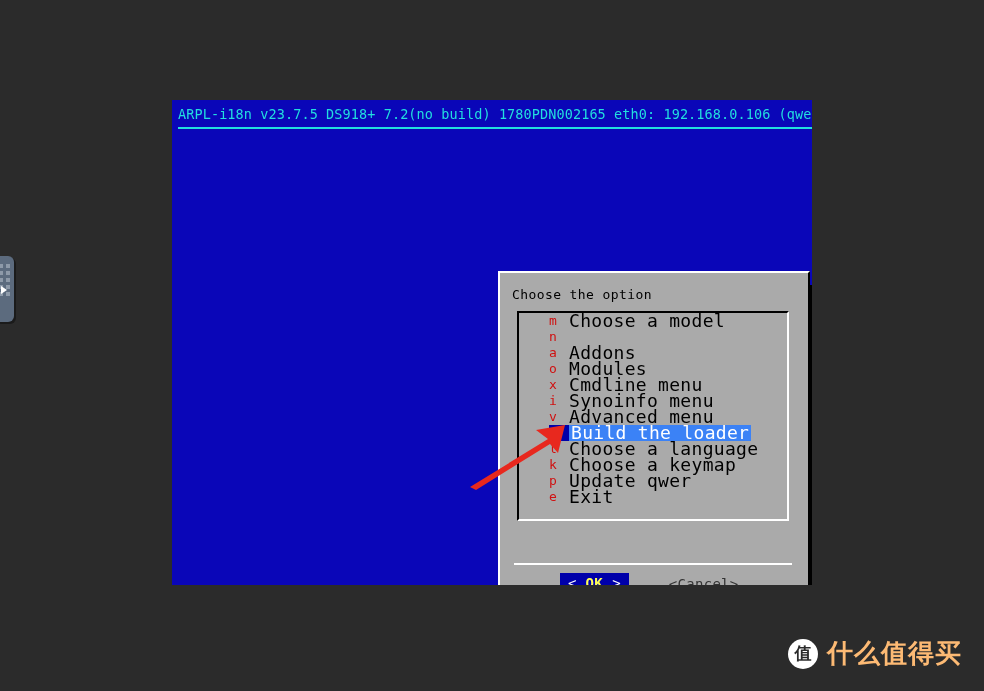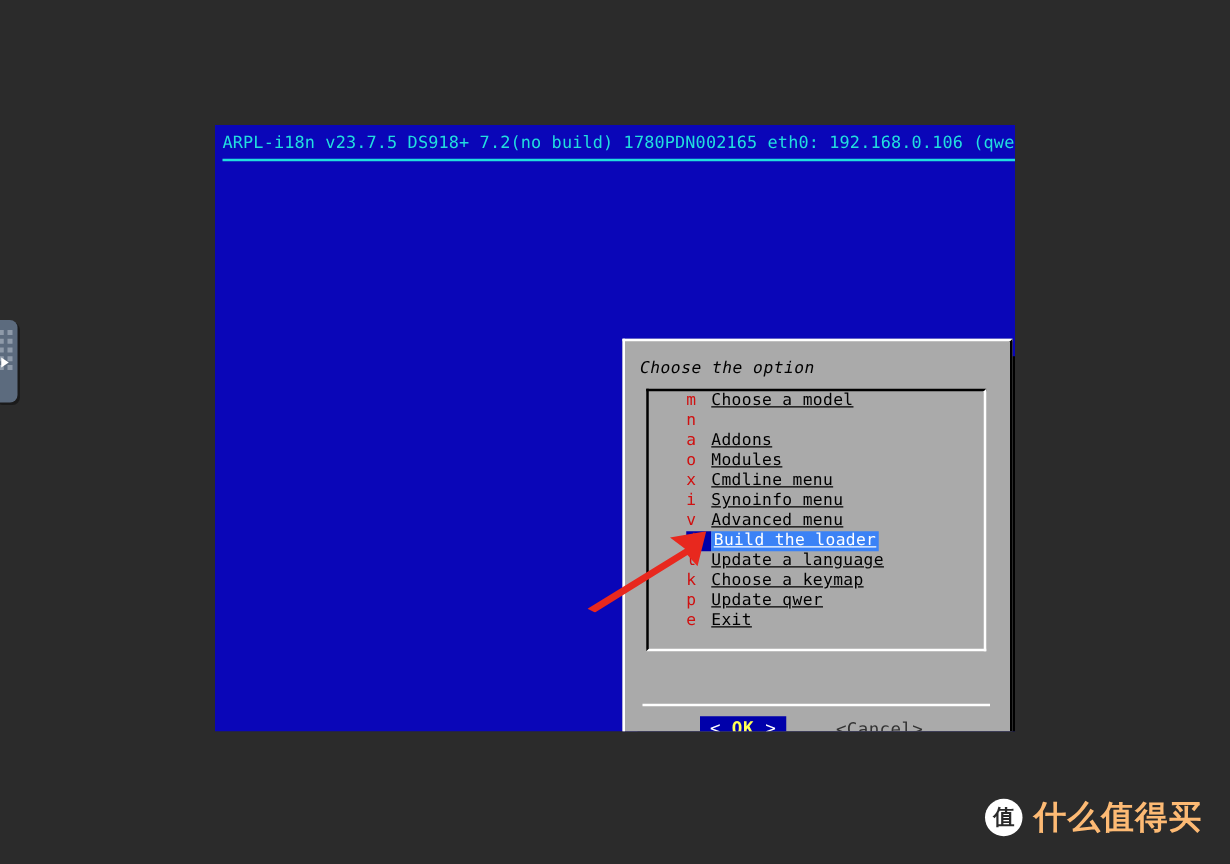--- a/index.html
+++ b/index.html
@@ -106,21 +106,20 @@
     padding: 0;
   }
 
   #dialog-title {
     color: #000000;
     font-size: 13px;
     line-height: 16px;
     padding: 14px 0 0 12px;
     letter-spacing: 0.4px;
     white-space: nowrap;
-    font-style: italic;
   }
 
   
   #menu-box {
     position: absolute;
     left: 17px;
     top: 38px;
     width: 272px;
     height: 210px;
     background: #aaaaaa;
@@ -140,24 +139,23 @@
   }
   .menu-key {
     color: #d01010;
     font-size: 13px;
     line-height: 16px;
     width: 20px;
     flex: 0 0 20px;
   }
   .menu-label {
     color: #000000;
-    font-size: 13px;
+    font-size: 18px;
     line-height: 16px;
     letter-spacing: 0.3px;
-    text-decoration: underline;
   }
   .menu-item.selected .menu-key {
     background: #0000aa;
     color: #d01010;
   }
   .menu-item.selected .menu-label {
     background: #3b82f6;
     color: #ffffff;
     padding: 0 2px;
   }
@@ -305,21 +303,21 @@
         <div class="menu-item">
           <span class="menu-key">v</span>
           <span class="menu-label">Advanced menu</span>
         </div>
         <div class="menu-item selected">
           <span class="menu-key">d</span>
           <span class="menu-label">Build the loader</span>
         </div>
         <div class="menu-item">
           <span class="menu-key">l</span>
-          <span class="menu-label">Update a language</span>
+          <span class="menu-label">Choose a language</span>
         </div>
         <div class="menu-item">
           <span class="menu-key">k</span>
           <span class="menu-label">Choose a keymap</span>
         </div>
         <div class="menu-item">
           <span class="menu-key">p</span>
           <span class="menu-label">Update qwer</span>
         </div>
         <div class="menu-item">

